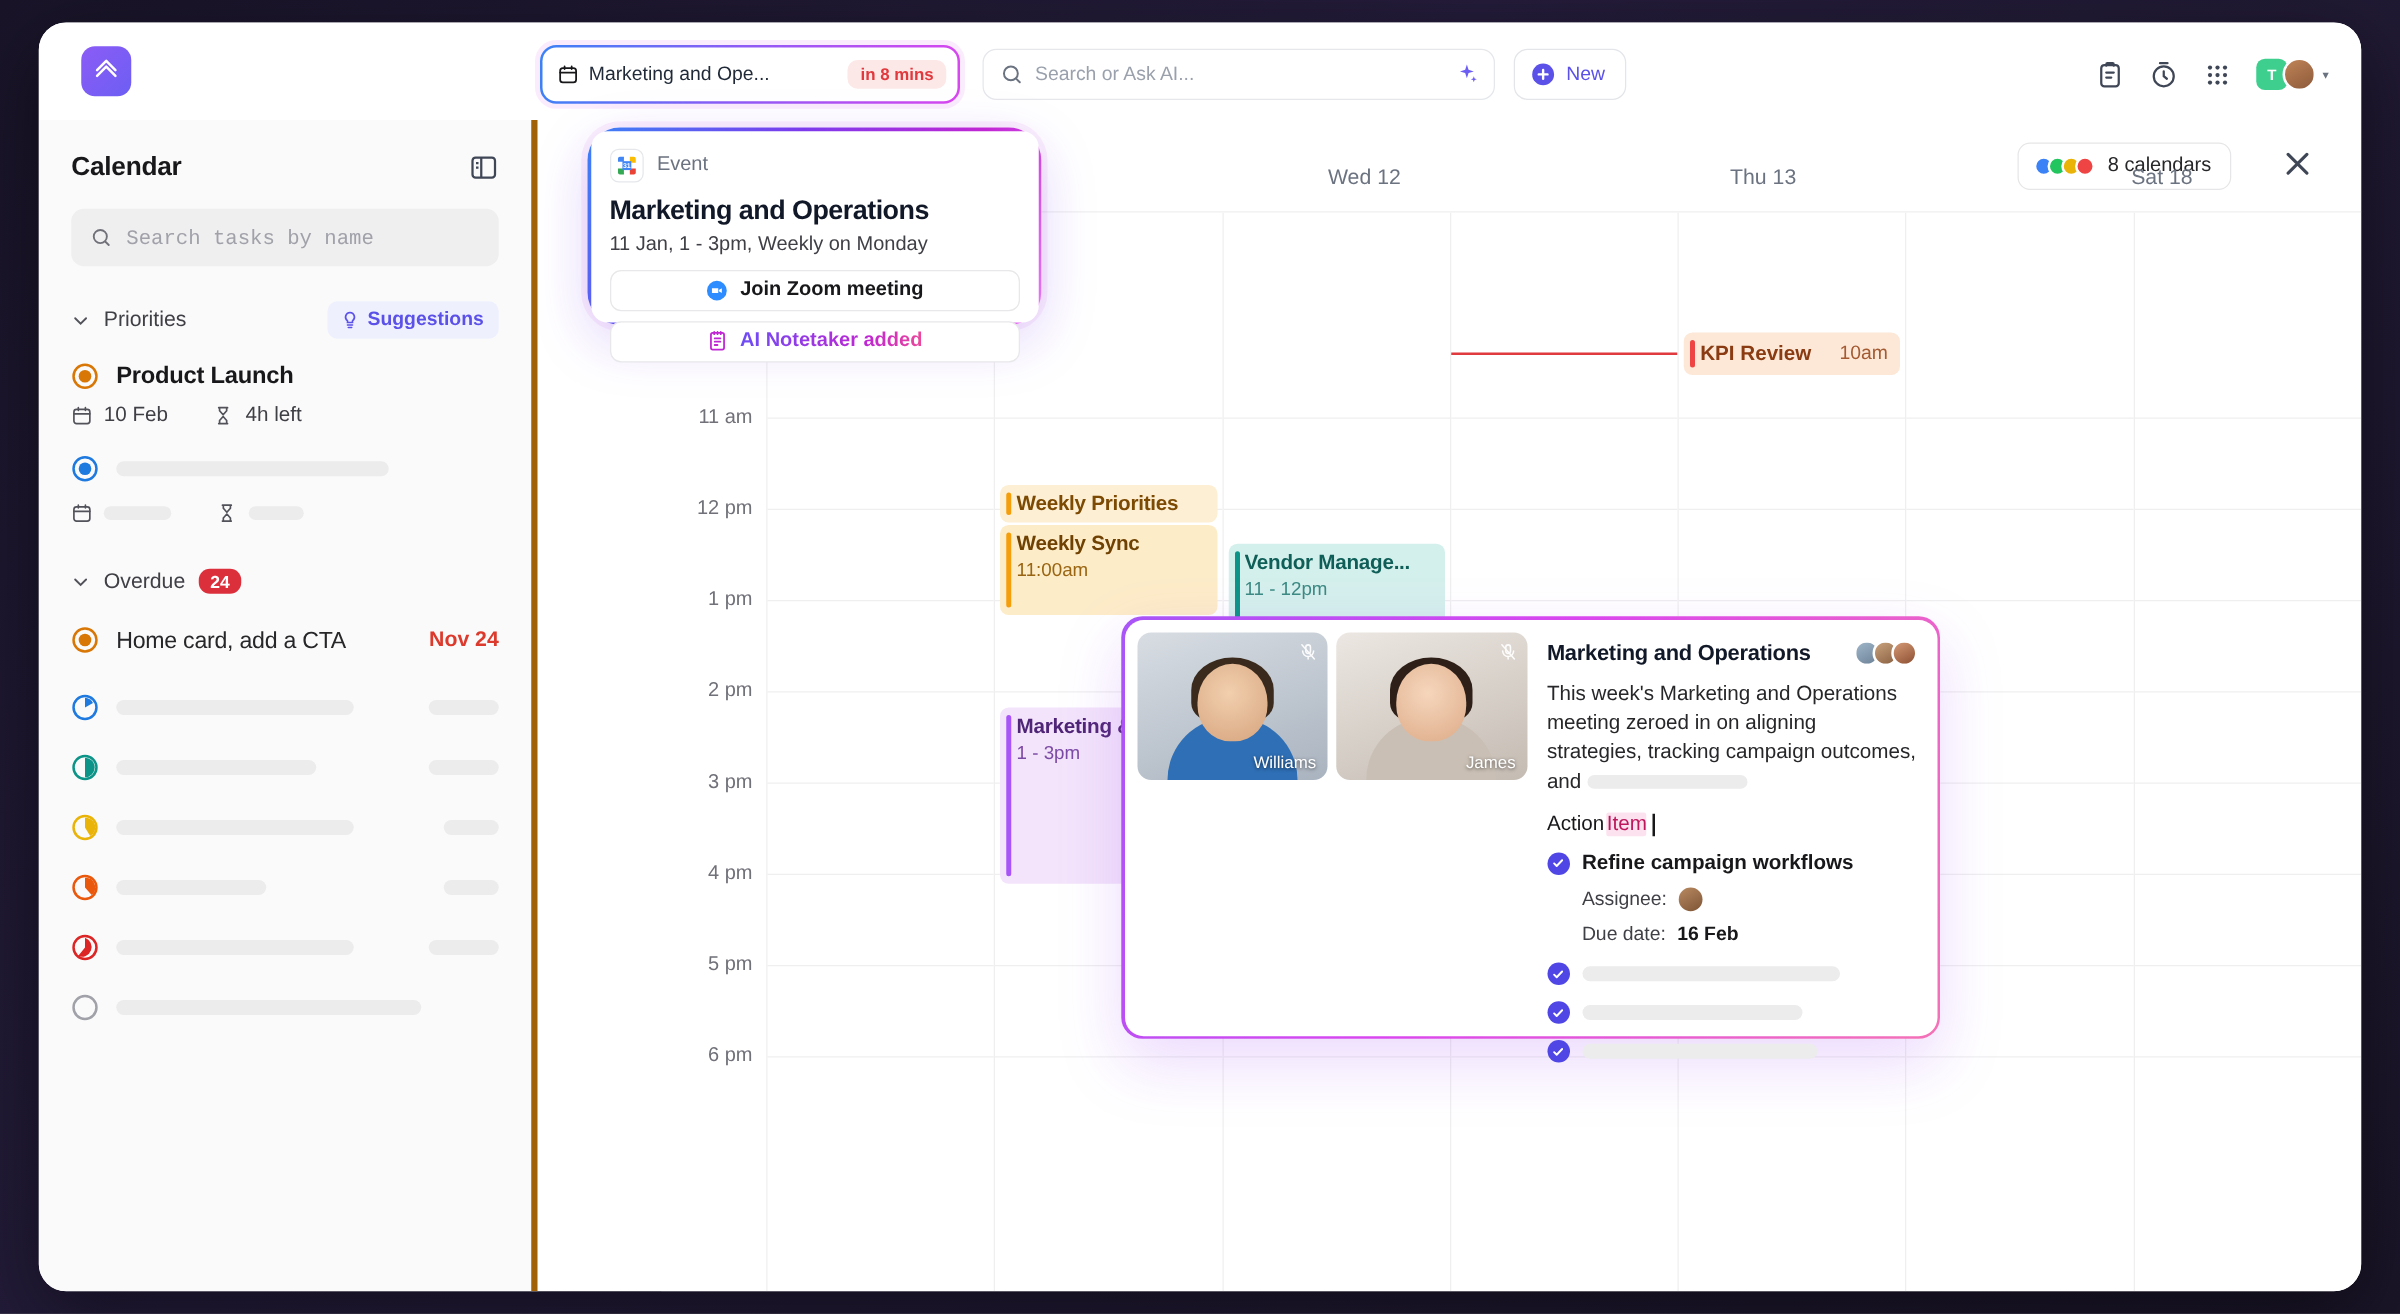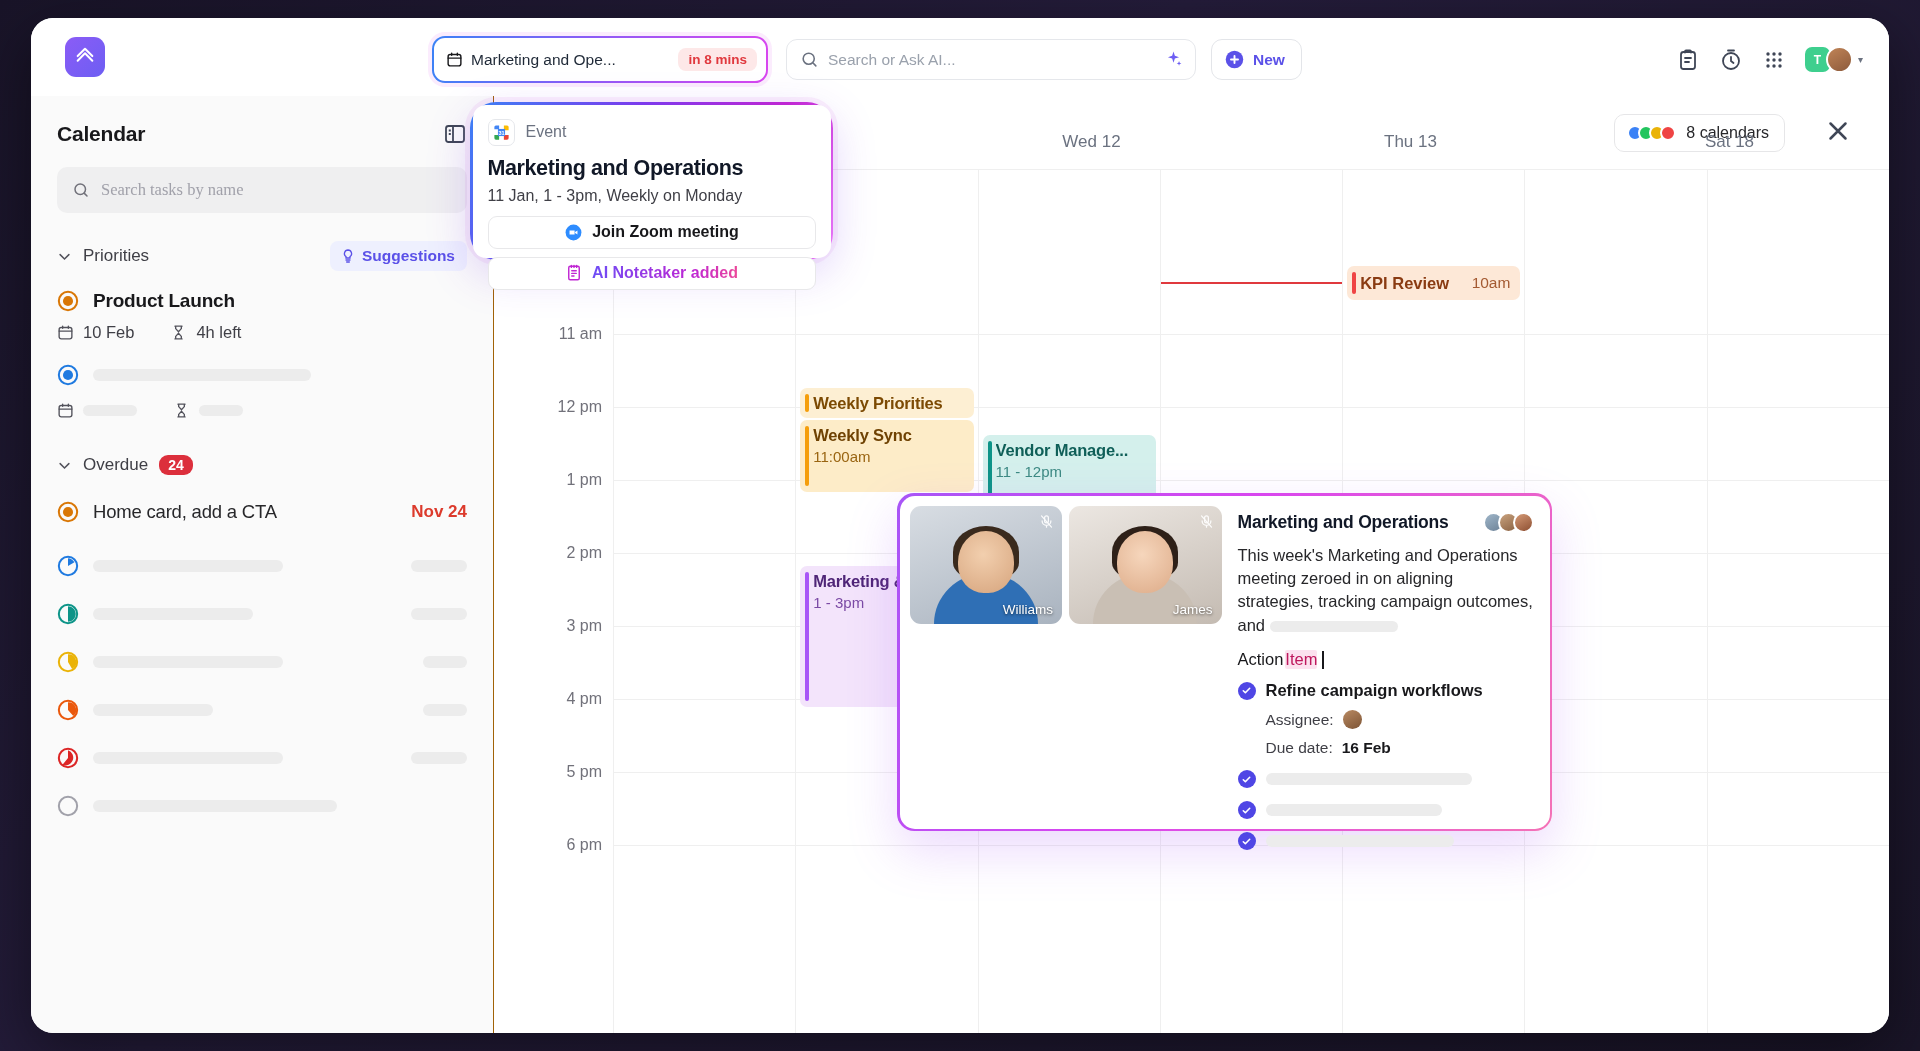--- a/index.html
+++ b/index.html
@@ -69,48 +69,48 @@
   .searchbar input::placeholder{color:#9aa1ac;}
   .sparkle{width:19px;height:19px;flex:none;}
 
   .new-btn{
     position:absolute;left:1180px;top:21px;height:41px;
     border:1px solid #e3e5e9;border-radius:11px;background:#fff;
     display:flex;align-items:center;gap:8px;padding:0 16px 0 12px;
     cursor:pointer;
   }
   .new-btn .plus-circ{width:21px;height:21px;flex:none;}
-  .new-btn span{font-size:15.5px;font-weight:700;color:#5b51e8;}
+  .new-btn span{font-size:15.5px;font-weight:400;color:#5b51e8;}
 
   .top-icons{
     position:absolute;right:26px;top:28px;display:flex;align-items:center;gap:19px;
   }
   .top-icons .ti{width:24px;height:24px;cursor:pointer;color:#3f4656;}
   .avatar-grp{display:flex;align-items:center;gap:3px;cursor:pointer;}
   .av1{width:25px;height:25px;border-radius:7px;background:#3ecf8e;display:flex;align-items:center;justify-content:center;color:#fff;font-size:12px;font-weight:700;}
   .av2{width:27px;height:27px;border-radius:50%;background:linear-gradient(150deg,#c08457,#8d5a3b);border:2px solid #fff;margin-left:-7px;}
   .caret{font-size:10px;color:#6b7280;margin-left:2px;}
 
   
   .sidebar{
-    position:absolute;left:0;top:78px;width:463px;height:937px;
-    background:#fafafa;border-right:1px solid #a16207;
+    position:absolute;left:0;top:78px;width:399px;height:937px;
+    background:#fafafa;border-right:5px solid #a16207;
     padding:26px 26px 0 26px;
   }
   .side-head{display:flex;align-items:center;justify-content:space-between;}
   .side-title{font-size:21px;font-weight:700;color:#18181b;letter-spacing:-.2px;}
   .panel-ic{width:24px;height:24px;cursor:pointer;color:#3f4656;}
 
   .side-search{
     margin-top:21px;height:46px;background:#efeff0;border-radius:10px;
     display:flex;align-items:center;gap:11px;padding:0 15px;
   }
   .side-search input{
     border:none;outline:none;background:transparent;flex:1;
-    font-size:16.5px;color:#3f3f46;font-family:Liberation Serif, serif;
+    font-size:16.5px;color:#3f3f46;font-family:Liberation Mono, monospace;
   }
   .side-search input::placeholder{color:#a1a1aa;}
 
   .sec-head{
     margin-top:28px;display:flex;align-items:center;gap:11px;
   }
   .chev{width:15px;height:15px;color:#52525b;flex:none;}
   .sec-label{font-size:17px;color:#3f3f46;}
   .sugg-btn{
     margin-left:auto;background:#eef0fe;color:#5b51e8;

